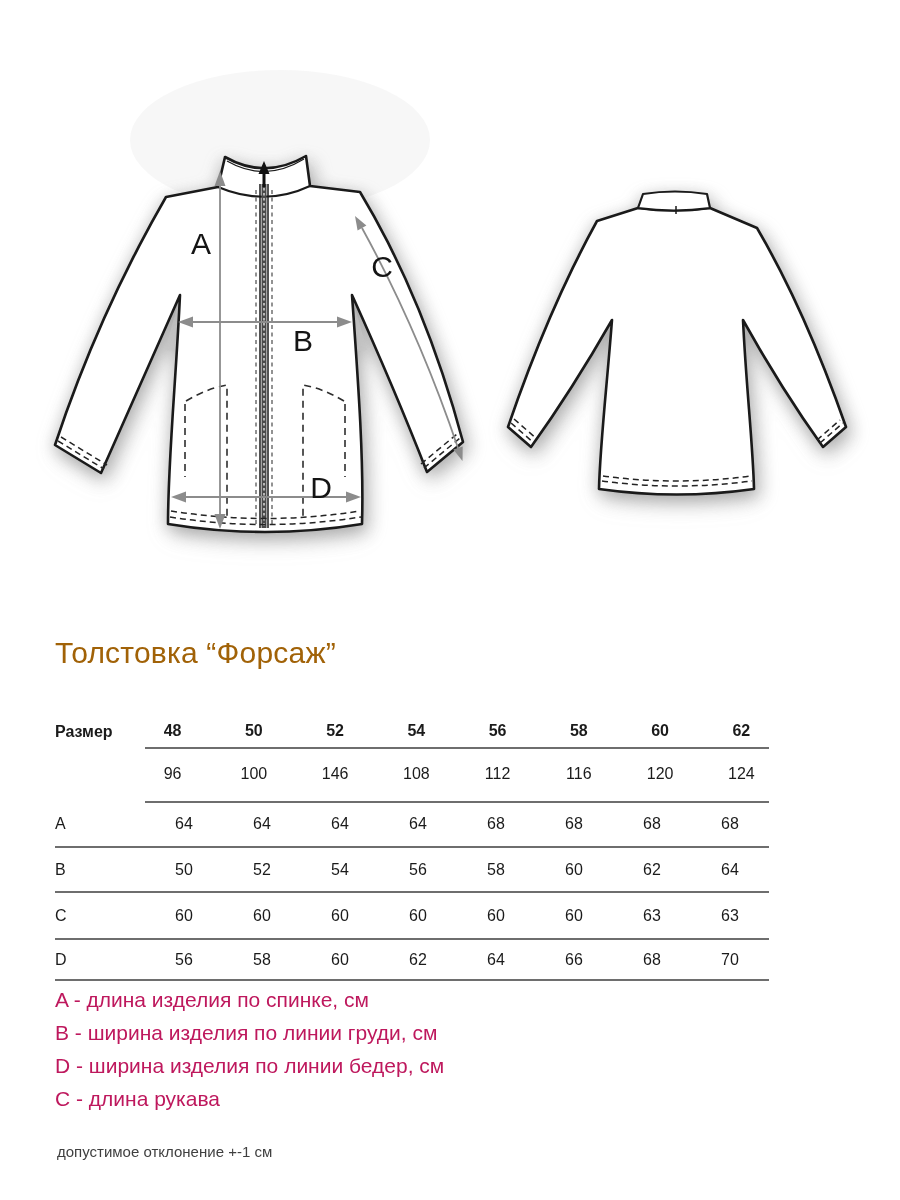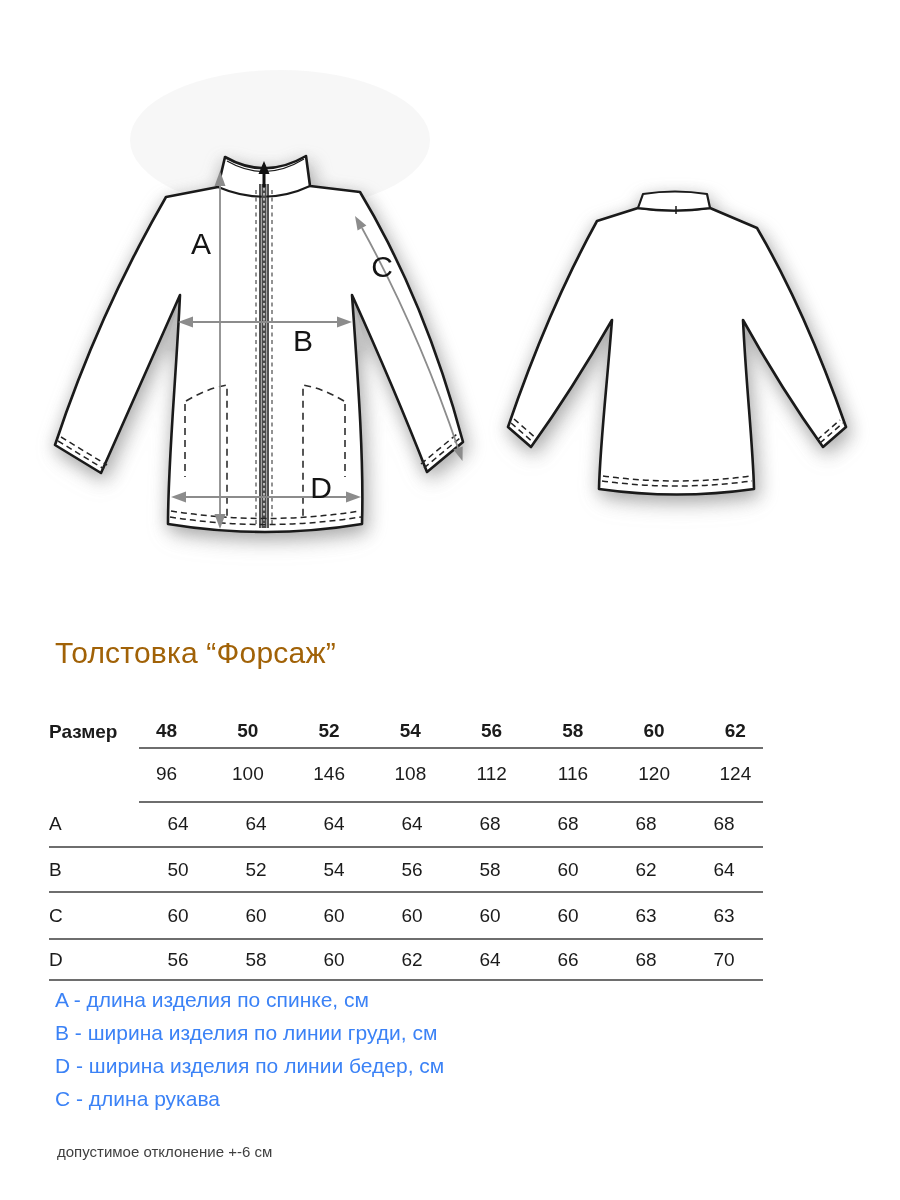--- a/index.html
+++ b/index.html
@@ -11,34 +11,34 @@
 
   
   #sketch{left:0;top:0;width:900px;height:620px;}
   .garment{filter:drop-shadow(5px 7px 9px rgba(110,110,110,.45)) drop-shadow(-3px 3px 7px rgba(130,130,130,.28));}
   .measure-label{font-family:"Liberation Sans",sans-serif;font-size:30px;fill:#141414;}
 
   
   .page-title{left:55px;top:636px;font-size:30px;color:#a16207;letter-spacing:.2px;}
 
   
-  .size-table{left:49px;top:716px;width:714px;font-size:19px;}
+  .size-table{left:55px;top:716px;width:714px;font-size:16px;}
   .t-row{display:flex;align-items:center;box-sizing:border-box;}
   .t-label{width:90px;flex:0 0 90px;}
   .t-cells{flex:1;display:flex;height:100%;align-items:center;}
   .t-cell{flex:1;text-align:center;}
   .bold{font-weight:bold;}
   .t-header{height:32px;}
   .t-chest{height:54px;}
   .t-ra{height:46px;} .t-rb{height:45px;} .t-rc{height:47px;} .t-rd{height:41px;}
   .part-line{border-bottom:2px solid #6e6e6e;gap:26px;}
   .full-line{border-bottom:2px solid #6e6e6e;}
 
   
-  .legend{left:55px;top:983px;font-size:21px;color:#3b82f6;}
+  .legend{left:55px;top:983px;font-size:21px;color:#be185d;}
   .legend-item{line-height:33px;white-space:nowrap;}
 
   .footnote{left:57px;top:1143px;font-size:15px;color:#3f3f3f;}
 </style>
 </head>
 <body>
 
 <svg id="sketch" class="abs" viewBox="0 0 900 620">
 
   <ellipse cx="280" cy="140" rx="150" ry="70" fill="#f2f2f2" opacity="0.6"></ellipse>
@@ -211,13 +211,13 @@
   </div>
 </div>
 
 <div class="abs legend">
   <div class="legend-item">A - длина изделия по спинке, см</div>
   <div class="legend-item">B - ширина изделия по линии груди, см</div>
   <div class="legend-item">D - ширина изделия по линии бедер, см</div>
   <div class="legend-item">C - длина рукава</div>
 </div>
 
-<div class="abs footnote">допустимое отклонение +-6 см</div>
+<div class="abs footnote">допустимое отклонение +-1 см</div>
 
 </body></html>

